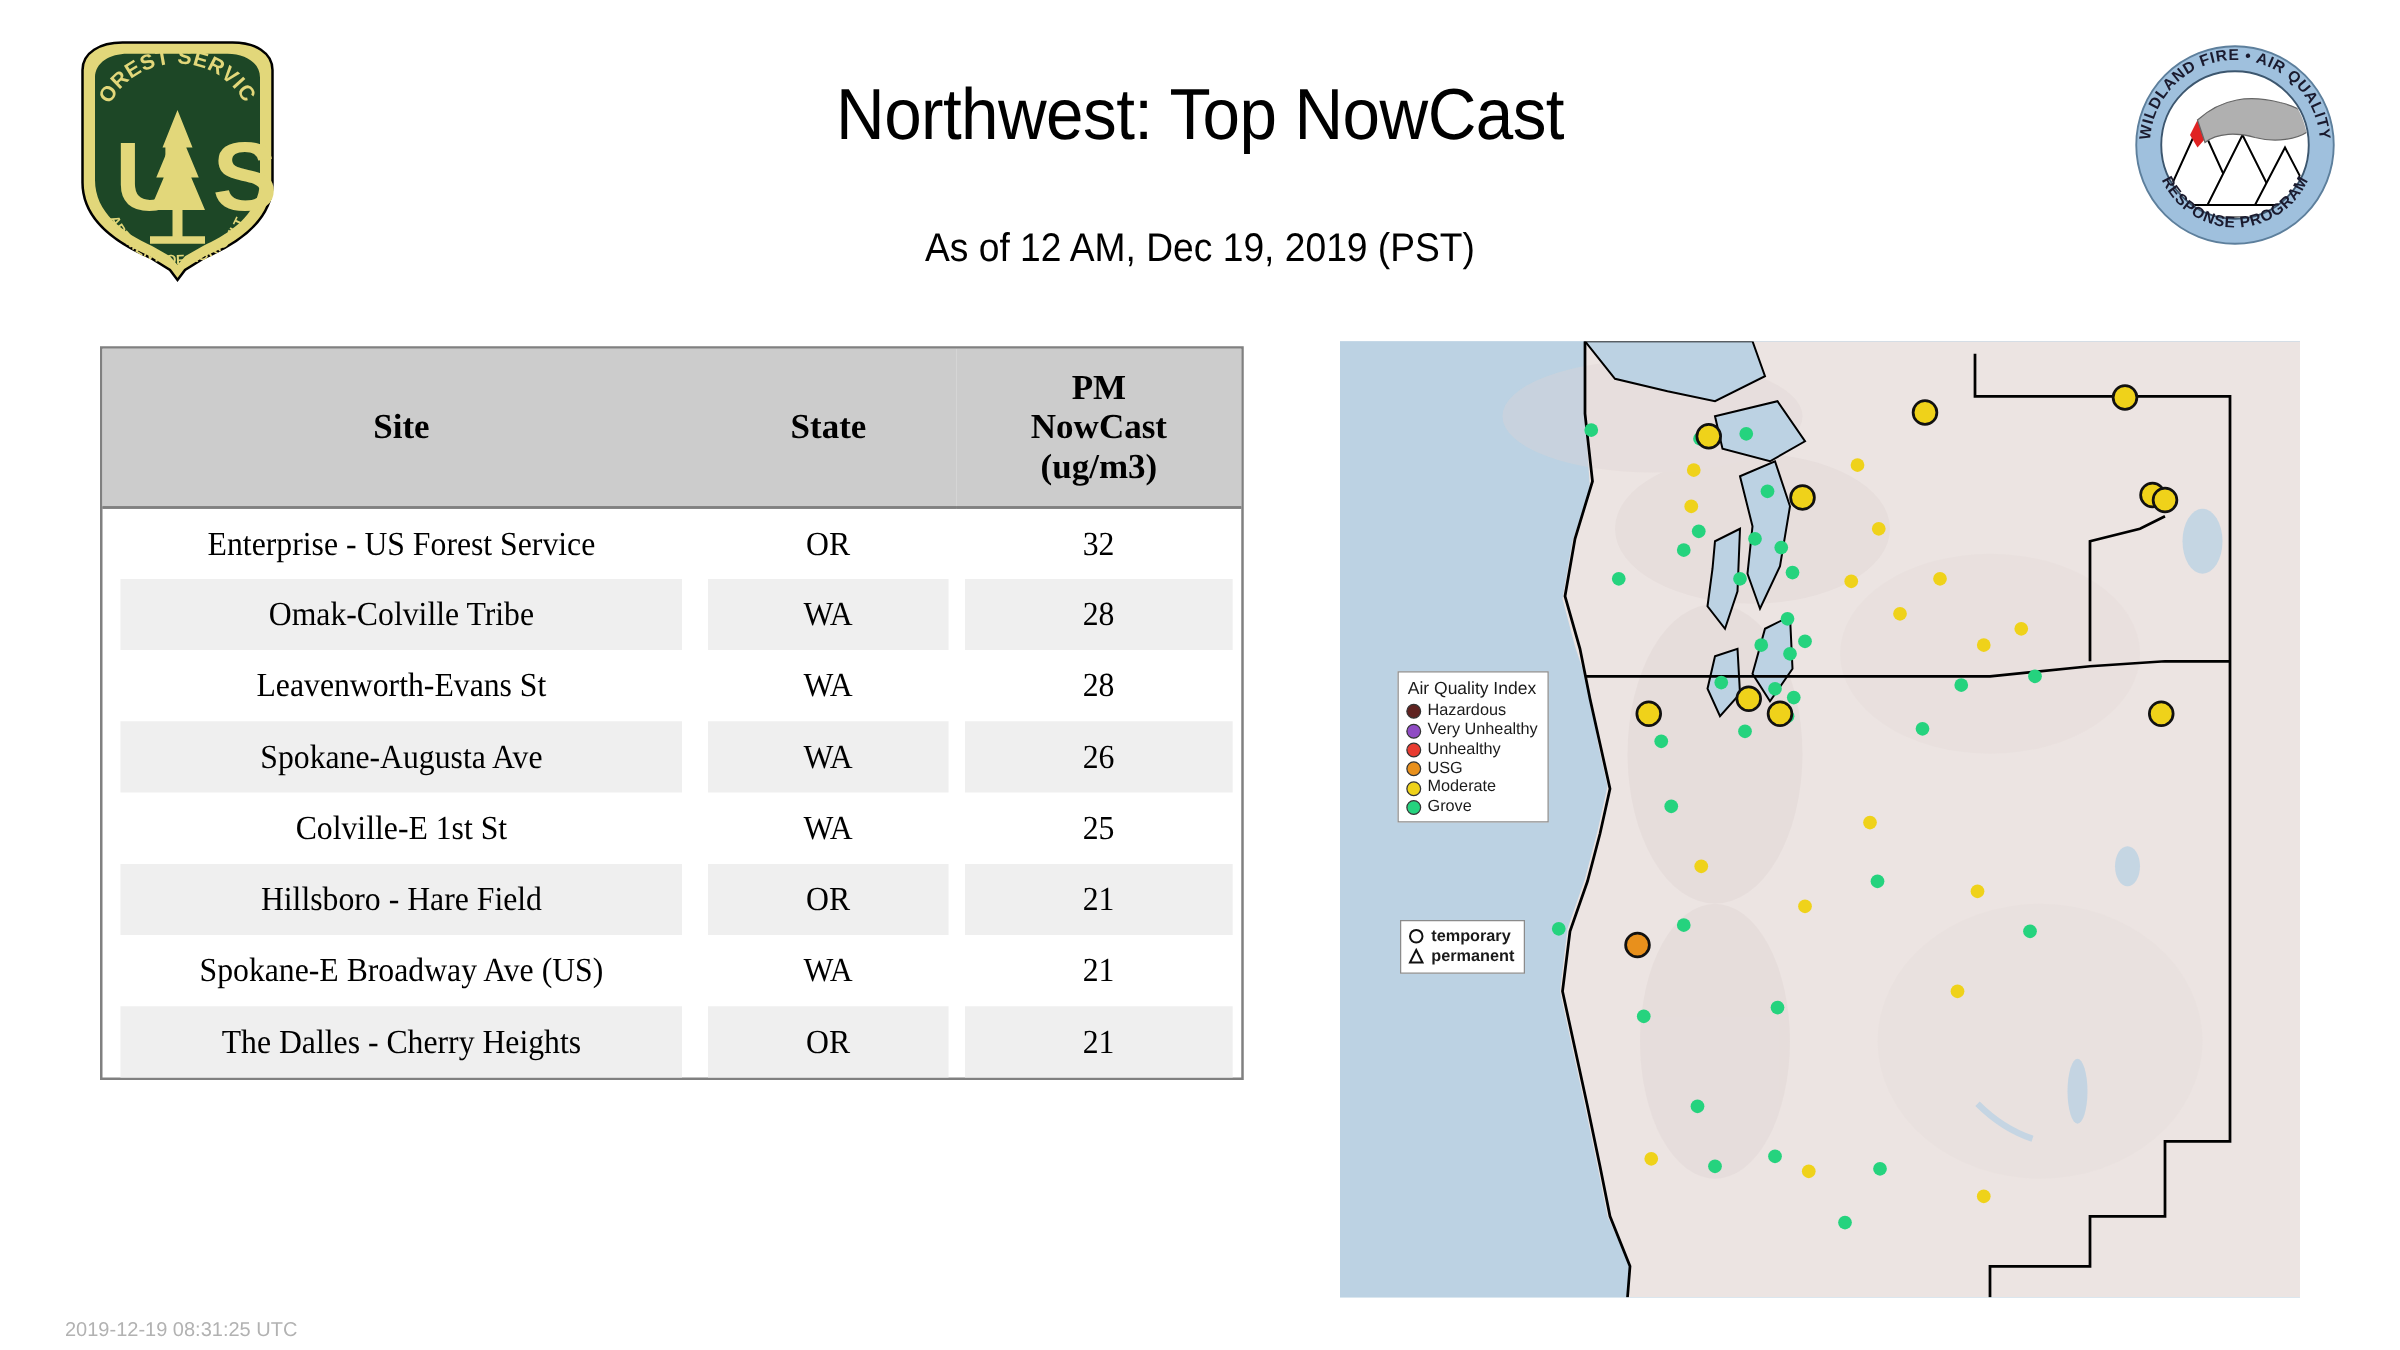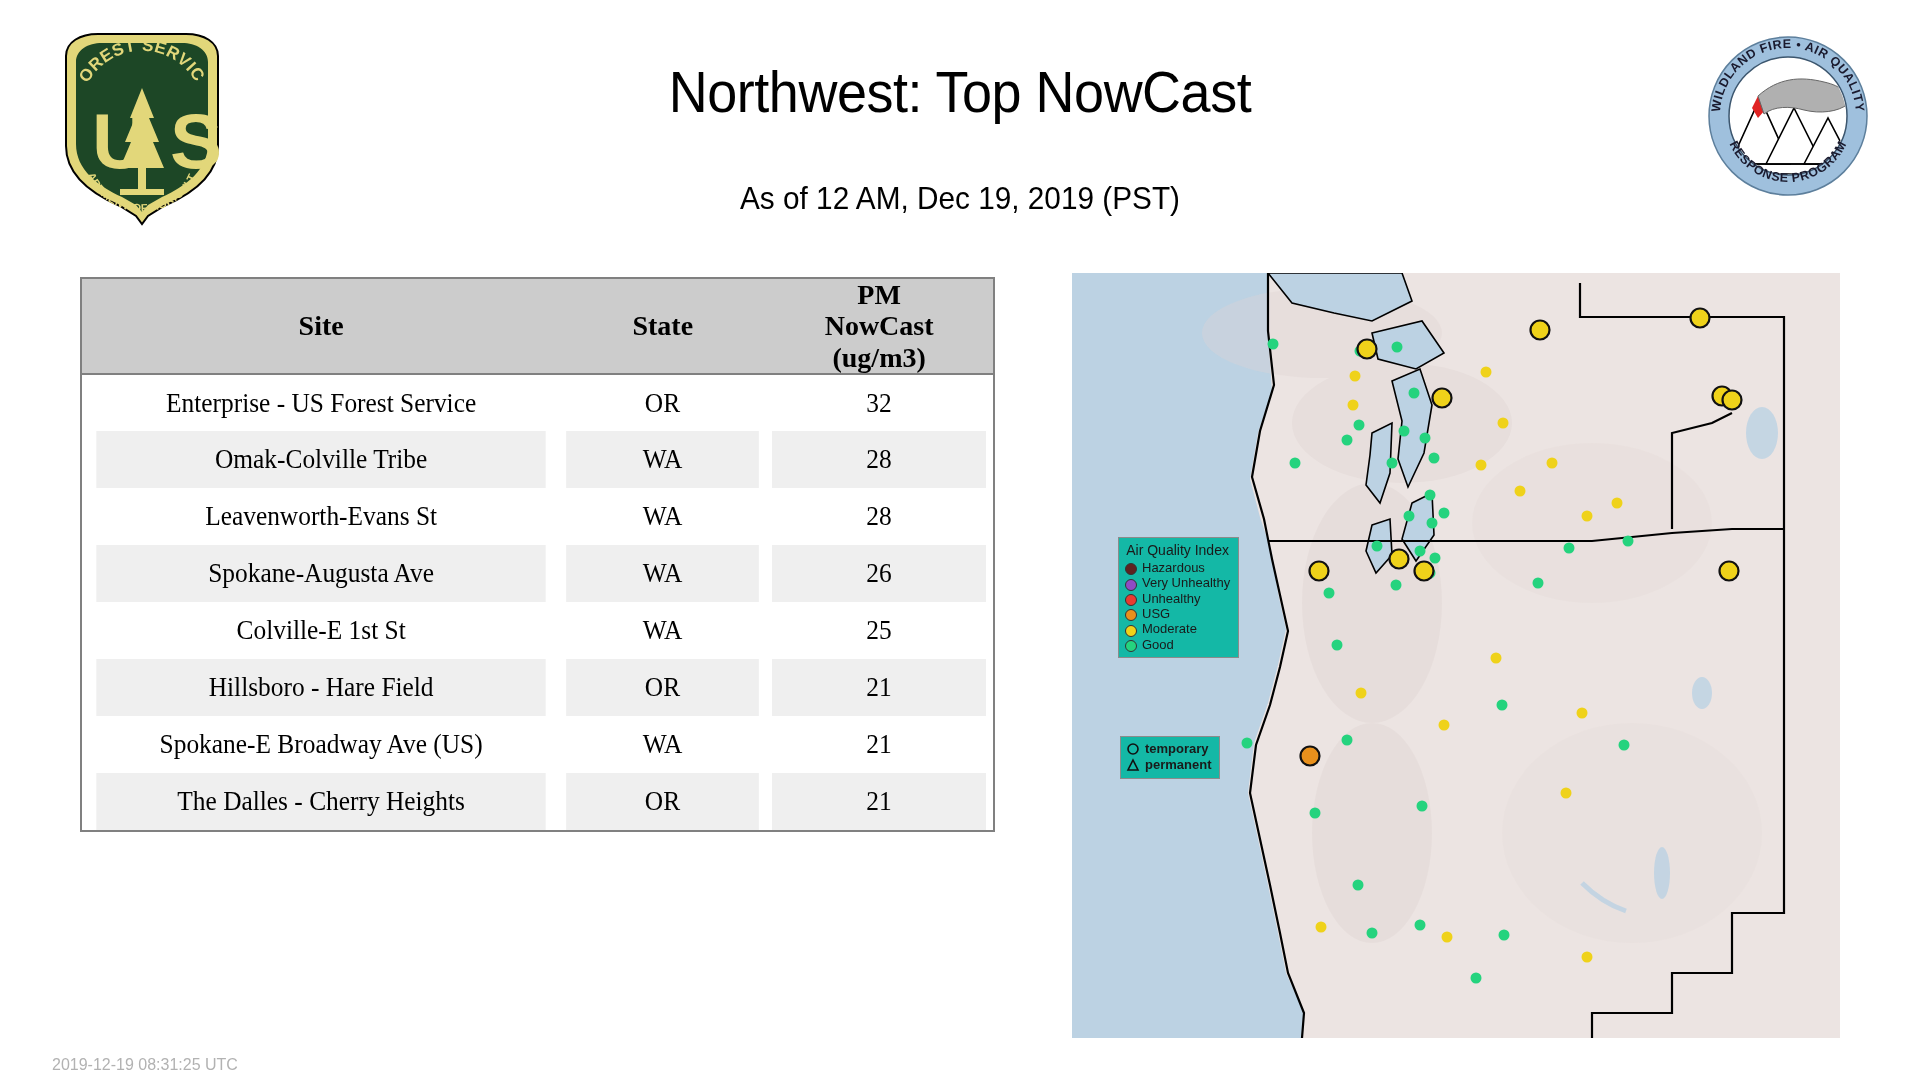--- a/index.html
+++ b/index.html
@@ -35,21 +35,21 @@
   .table-wrap {
     position: absolute; left: 80px; top: 277px; width: 915px;
     border: 2px solid #808080;
     background: #fff;
   }
   table.aqi { width: 100%; border-collapse: collapse; }
   table.aqi thead th {
     background: #cccccc;
     font-family: "Liberation Serif", serif;
     font-weight: bold; font-size: 28px; color: #000;
-    padding: 0 4px;
+    padding: 16px 4px;
     vertical-align: middle;
     line-height: 1.12;
     border-bottom: 2px solid #808080;
   }
   table.aqi thead th.site-h  { width: 52.5%; }
   table.aqi thead th.state-h { width: 22.5%; }
   table.aqi thead th.pm-h    { width: 25%; }
   table.aqi tbody td {
     font-family: "Liberation Serif", serif;
     font-size: 27px; color: #000;
@@ -71,21 +71,21 @@
   
   .map-frame {
     position: absolute; left: 1072px; top: 273px;
     width: 768px; height: 765px;
     background: #bcd2e3;
     overflow: hidden;
   }
   .map-svg { position: absolute; left: 0; top: 0; width: 768px; height: 765px; }
 
   .legend {
-    position: absolute; background: #14b8a6;
+    position: absolute; background: #ffffff;
     border: 1px solid #8b8b8b;
     font-family: "Liberation Sans", sans-serif;
   }
   #aqi-legend { left: 46px; top: 264px; padding: 4px 8px 5px 6px; }
   #aqi-legend .lg-title {
     font-size: 14px; color: #1a1a1a; text-align: center;
     margin-bottom: 2px; white-space: nowrap;
   }
   #aqi-legend .lg-row {
     display: flex; align-items: flex-end; gap: 5px;
@@ -353,21 +353,21 @@
           <div class="lg-row">
             <span class="swatch" style="background: rgb(232, 144, 28);"></span>
             <span>USG</span>
           </div>
           <div class="lg-row">
             <span class="swatch" style="background: rgb(239, 210, 26);"></span>
             <span>Moderate</span>
           </div>
           <div class="lg-row">
             <span class="swatch" style="background: rgb(37, 211, 126);"></span>
-            <span>Good</span>
+            <span>Grove</span>
           </div>
         </div>
     </div>
 
     <div class="legend" id="marker-legend">
       <div id="marker-legend-rows">
           <div class="ml-row">
             <svg class="ml-glyph" viewBox="0 0 14 14">
               <circle cx="7" cy="7" r="5" fill="none" stroke="#111" stroke-width="1.6"></circle>
             </svg>

